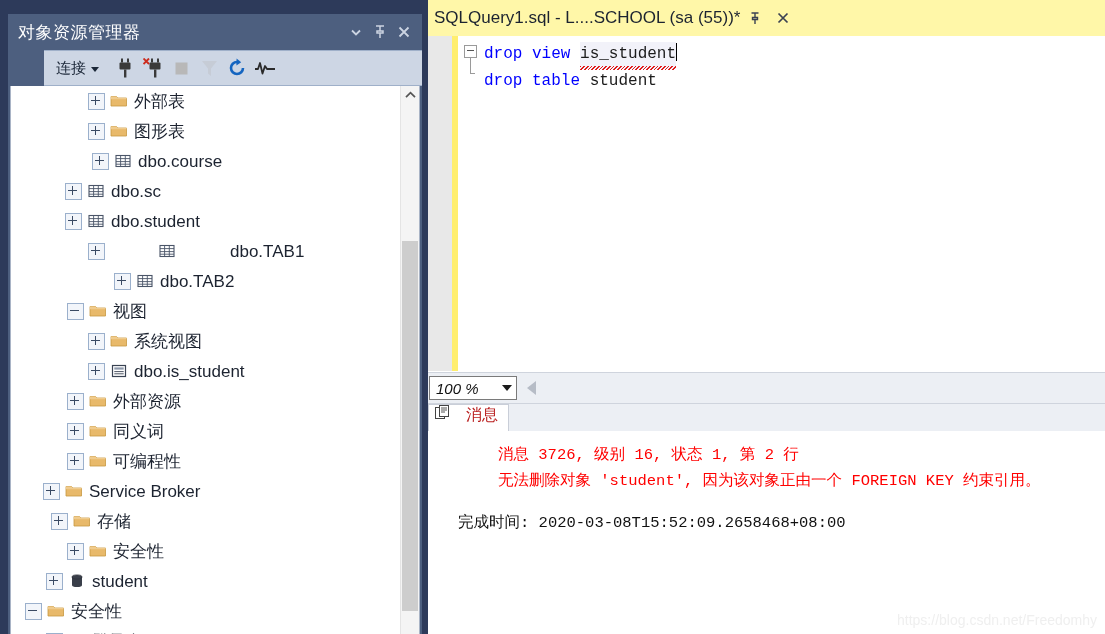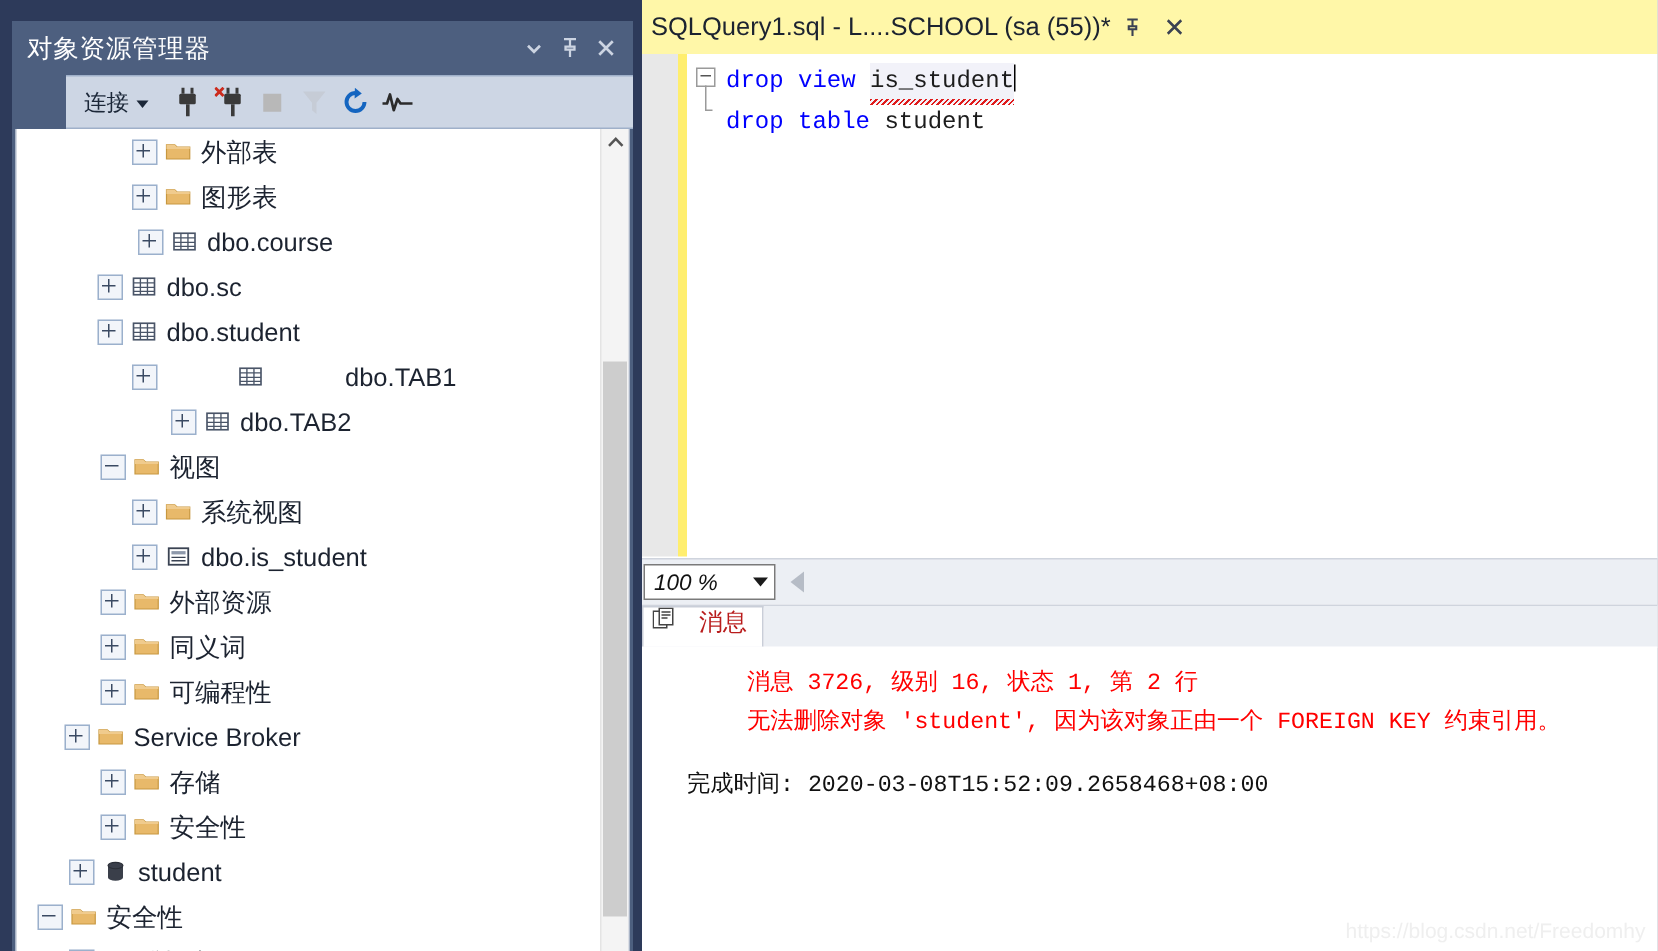--- a/index.html
+++ b/index.html
@@ -565,21 +565,21 @@
           <div class="tree-row" style="padding-left: 32px;">
             <span class="expander plus"></span>
             <span class="ticon">
               <svg width="18" height="16" viewBox="0 0 18 16">
                 <path d="M1 3.5 H6.5 L8 5 H16.5 V13 H1 Z" fill="#e8b96a" stroke="#c79840" stroke-width="0.8"></path>
                 <path d="M1 3.5 H6.5 L8 5 H16.5 V6.3 H1 Z" fill="#f0cb8d"></path>
               </svg>
             </span>
             <span class="tlabel">Service Broker</span>
           </div>
-          <div class="tree-row" style="padding-left: 56px;">
+          <div class="tree-row" style="padding-left: 40px;">
             <span class="expander plus"></span>
             <span class="ticon">
               <svg width="18" height="16" viewBox="0 0 18 16">
                 <path d="M1 3.5 H6.5 L8 5 H16.5 V13 H1 Z" fill="#e8b96a" stroke="#c79840" stroke-width="0.8"></path>
                 <path d="M1 3.5 H6.5 L8 5 H16.5 V6.3 H1 Z" fill="#f0cb8d"></path>
               </svg>
             </span>
             <span class="tlabel">存储</span>
           </div>
           <div class="tree-row" style="padding-left: 56px;">

